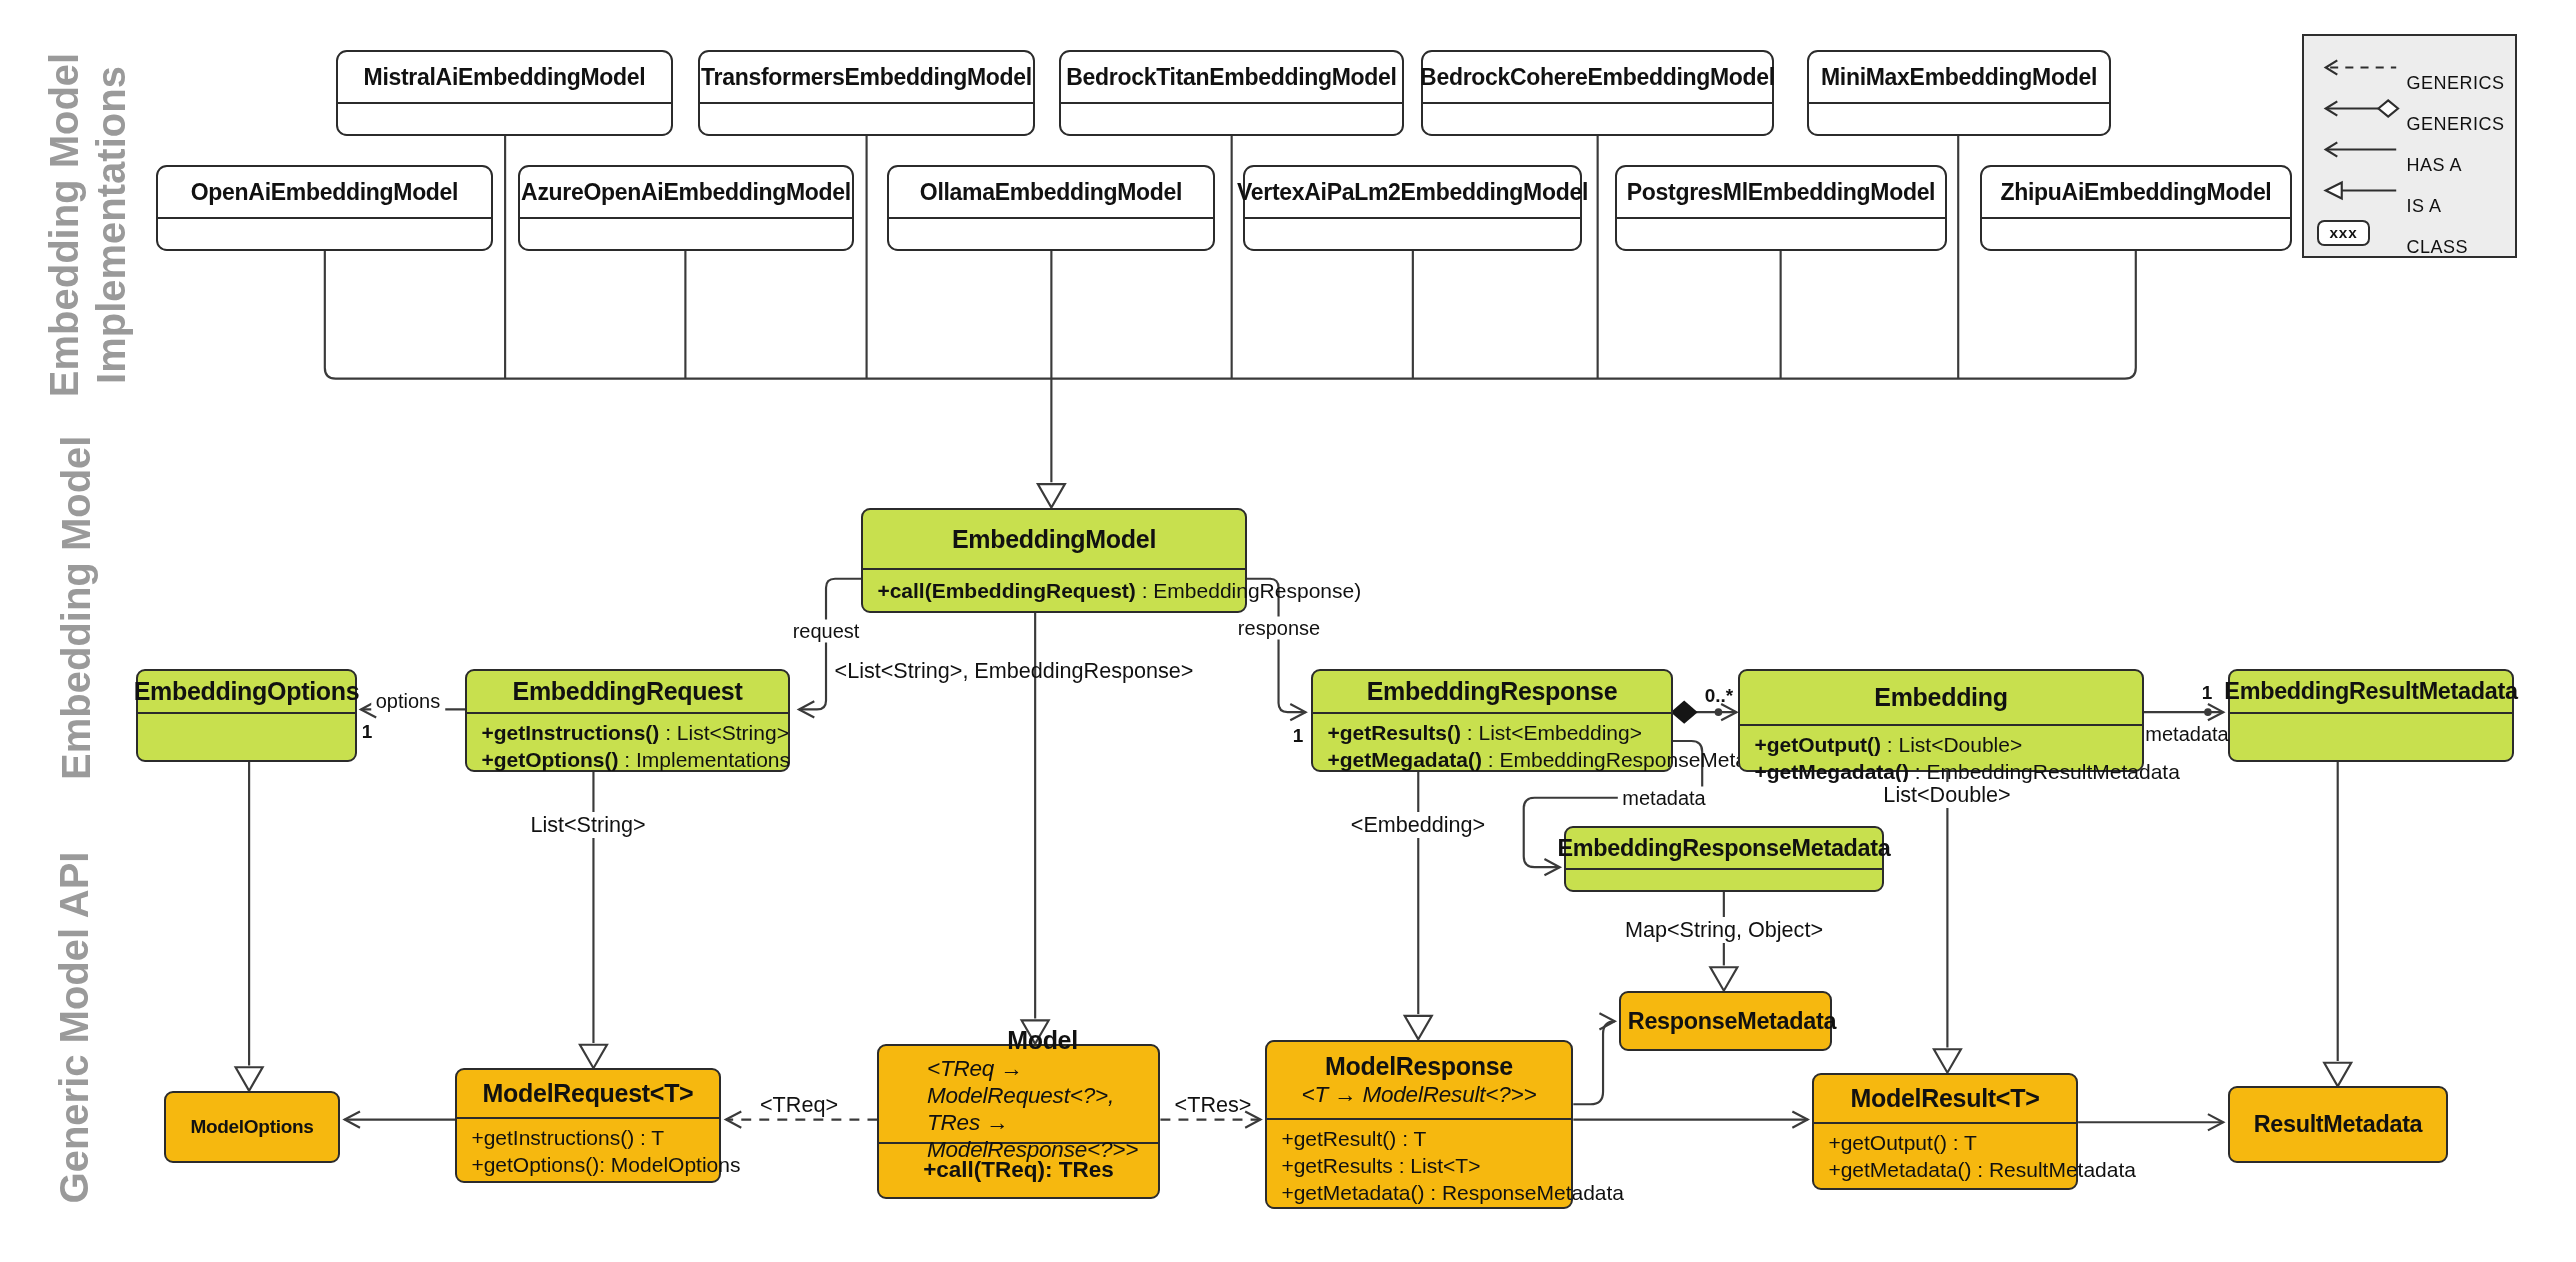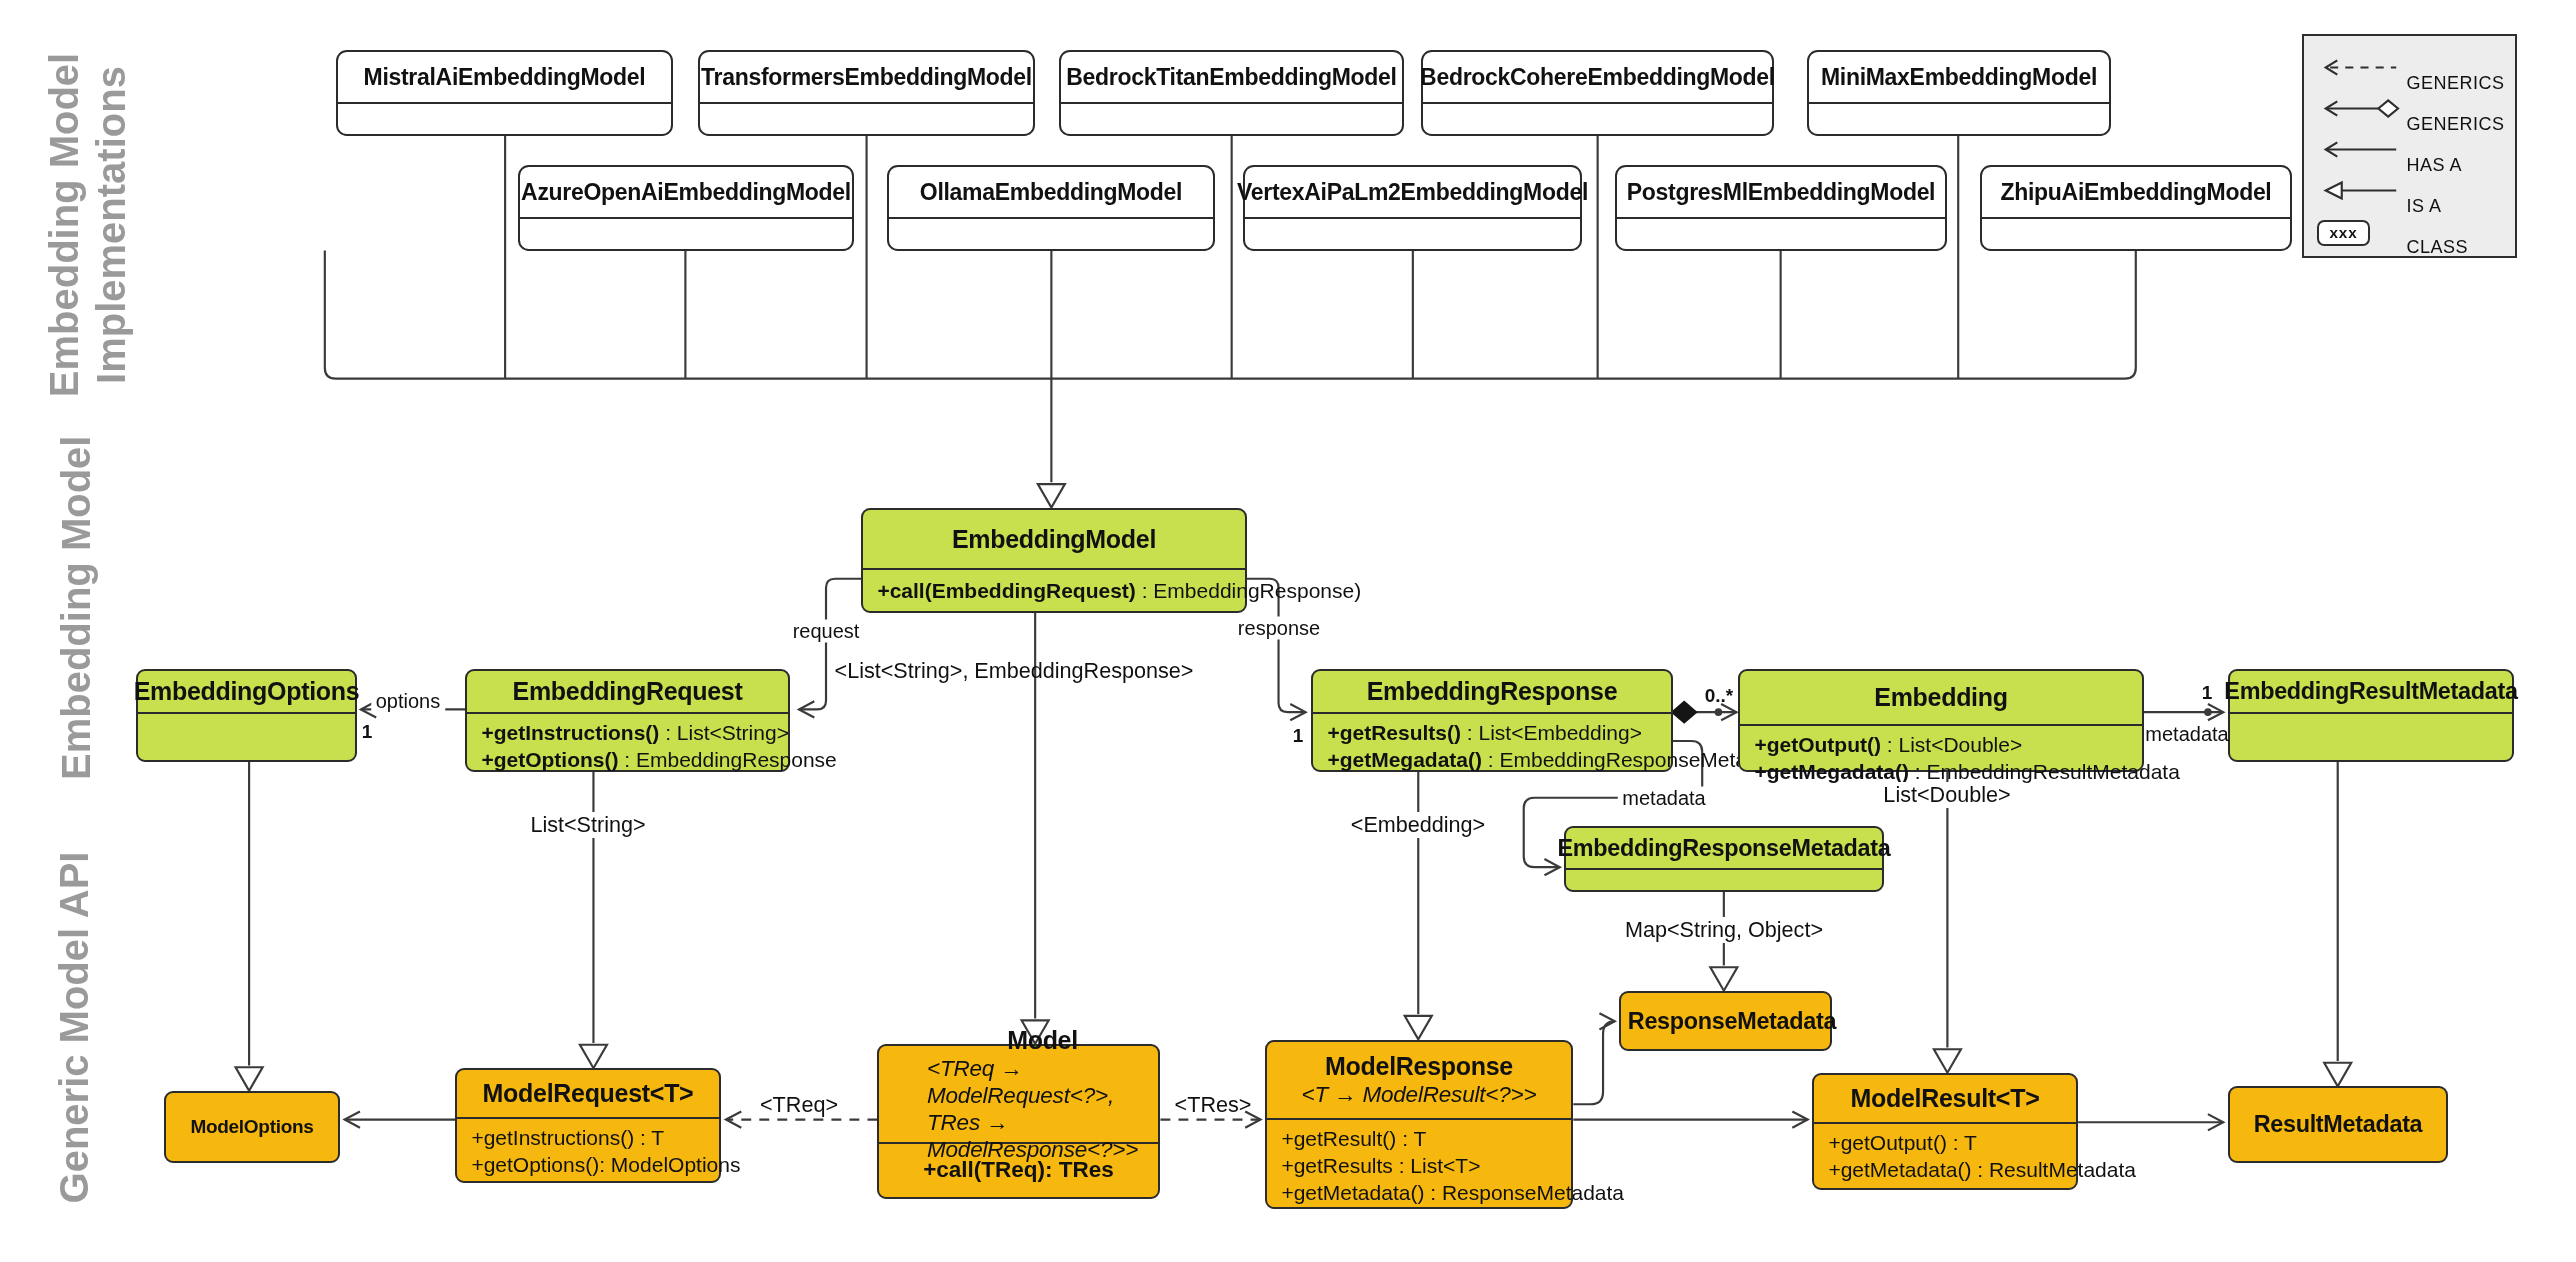--- a/index.html
+++ b/index.html
@@ -122,20 +122,24 @@
   </div>
   <div class="box impl" style="left:1421px;top:50px;width:353px;height:86px;">
     <div class="hd">BedrockCohereEmbeddingModel</div>
       <div class="bd"></div>
   </div>
   <div class="box impl" style="left:1807px;top:50px;width:304px;height:86px;">
     <div class="hd">MiniMaxEmbeddingModel</div>
       <div class="bd"></div>
   </div>
 
+  <div class="box impl" style="left:156px;top:165px;width:337px;height:86px;">
+    <div class="hd">OpenAiEmbeddingModel</div>
+      <div class="bd"></div>
+  </div>
   <div class="box impl" style="left:518px;top:165px;width:336px;height:86px;">
     <div class="hd">AzureOpenAiEmbeddingModel</div>
       <div class="bd"></div>
   </div>
   <div class="box impl" style="left:887px;top:165px;width:328px;height:86px;">
     <div class="hd">OllamaEmbeddingModel</div>
       <div class="bd"></div>
   </div>
   <div class="box impl" style="left:1243px;top:165px;width:339px;height:86px;">
     <div class="hd">VertexAiPaLm2EmbeddingModel</div>
@@ -203,21 +207,21 @@
 
   <div class="box green" style="left:136px;top:669px;width:221px;height:93px;">
     <div class="hd title28" style="height:41px;">EmbeddingOptions</div>
     <div class="bd" style="height:47px;"></div>
   </div>
 
   <div class="box green" style="left:465px;top:669px;width:325px;height:103px;">
     <div class="hd title28" style="height:41px;">EmbeddingRequest</div>
     <div class="bd pad">
       <div class="m"><span class="b">+getInstructions()</span><span> : List&lt;String&gt;</span></div>
-      <div class="m"><span class="b">+getOptions()</span><span> : EmbeddingResponse</span></div>
+      <div class="m"><span class="b">+getOptions()</span><span> : Implementations</span></div>
     </div>
   </div>
 
   <div class="box green" style="left:1311px;top:669px;width:362px;height:103px;">
     <div class="hd title28" style="height:41px;">EmbeddingResponse</div>
     <div class="bd pad">
       <div class="m"><span class="b">+getResults()</span><span> : List&lt;Embedding&gt;</span></div>
       <div class="m"><span class="b">+getMegadata()</span><span> : EmbeddingResponseMetadata</span></div>
     </div>
   </div>

